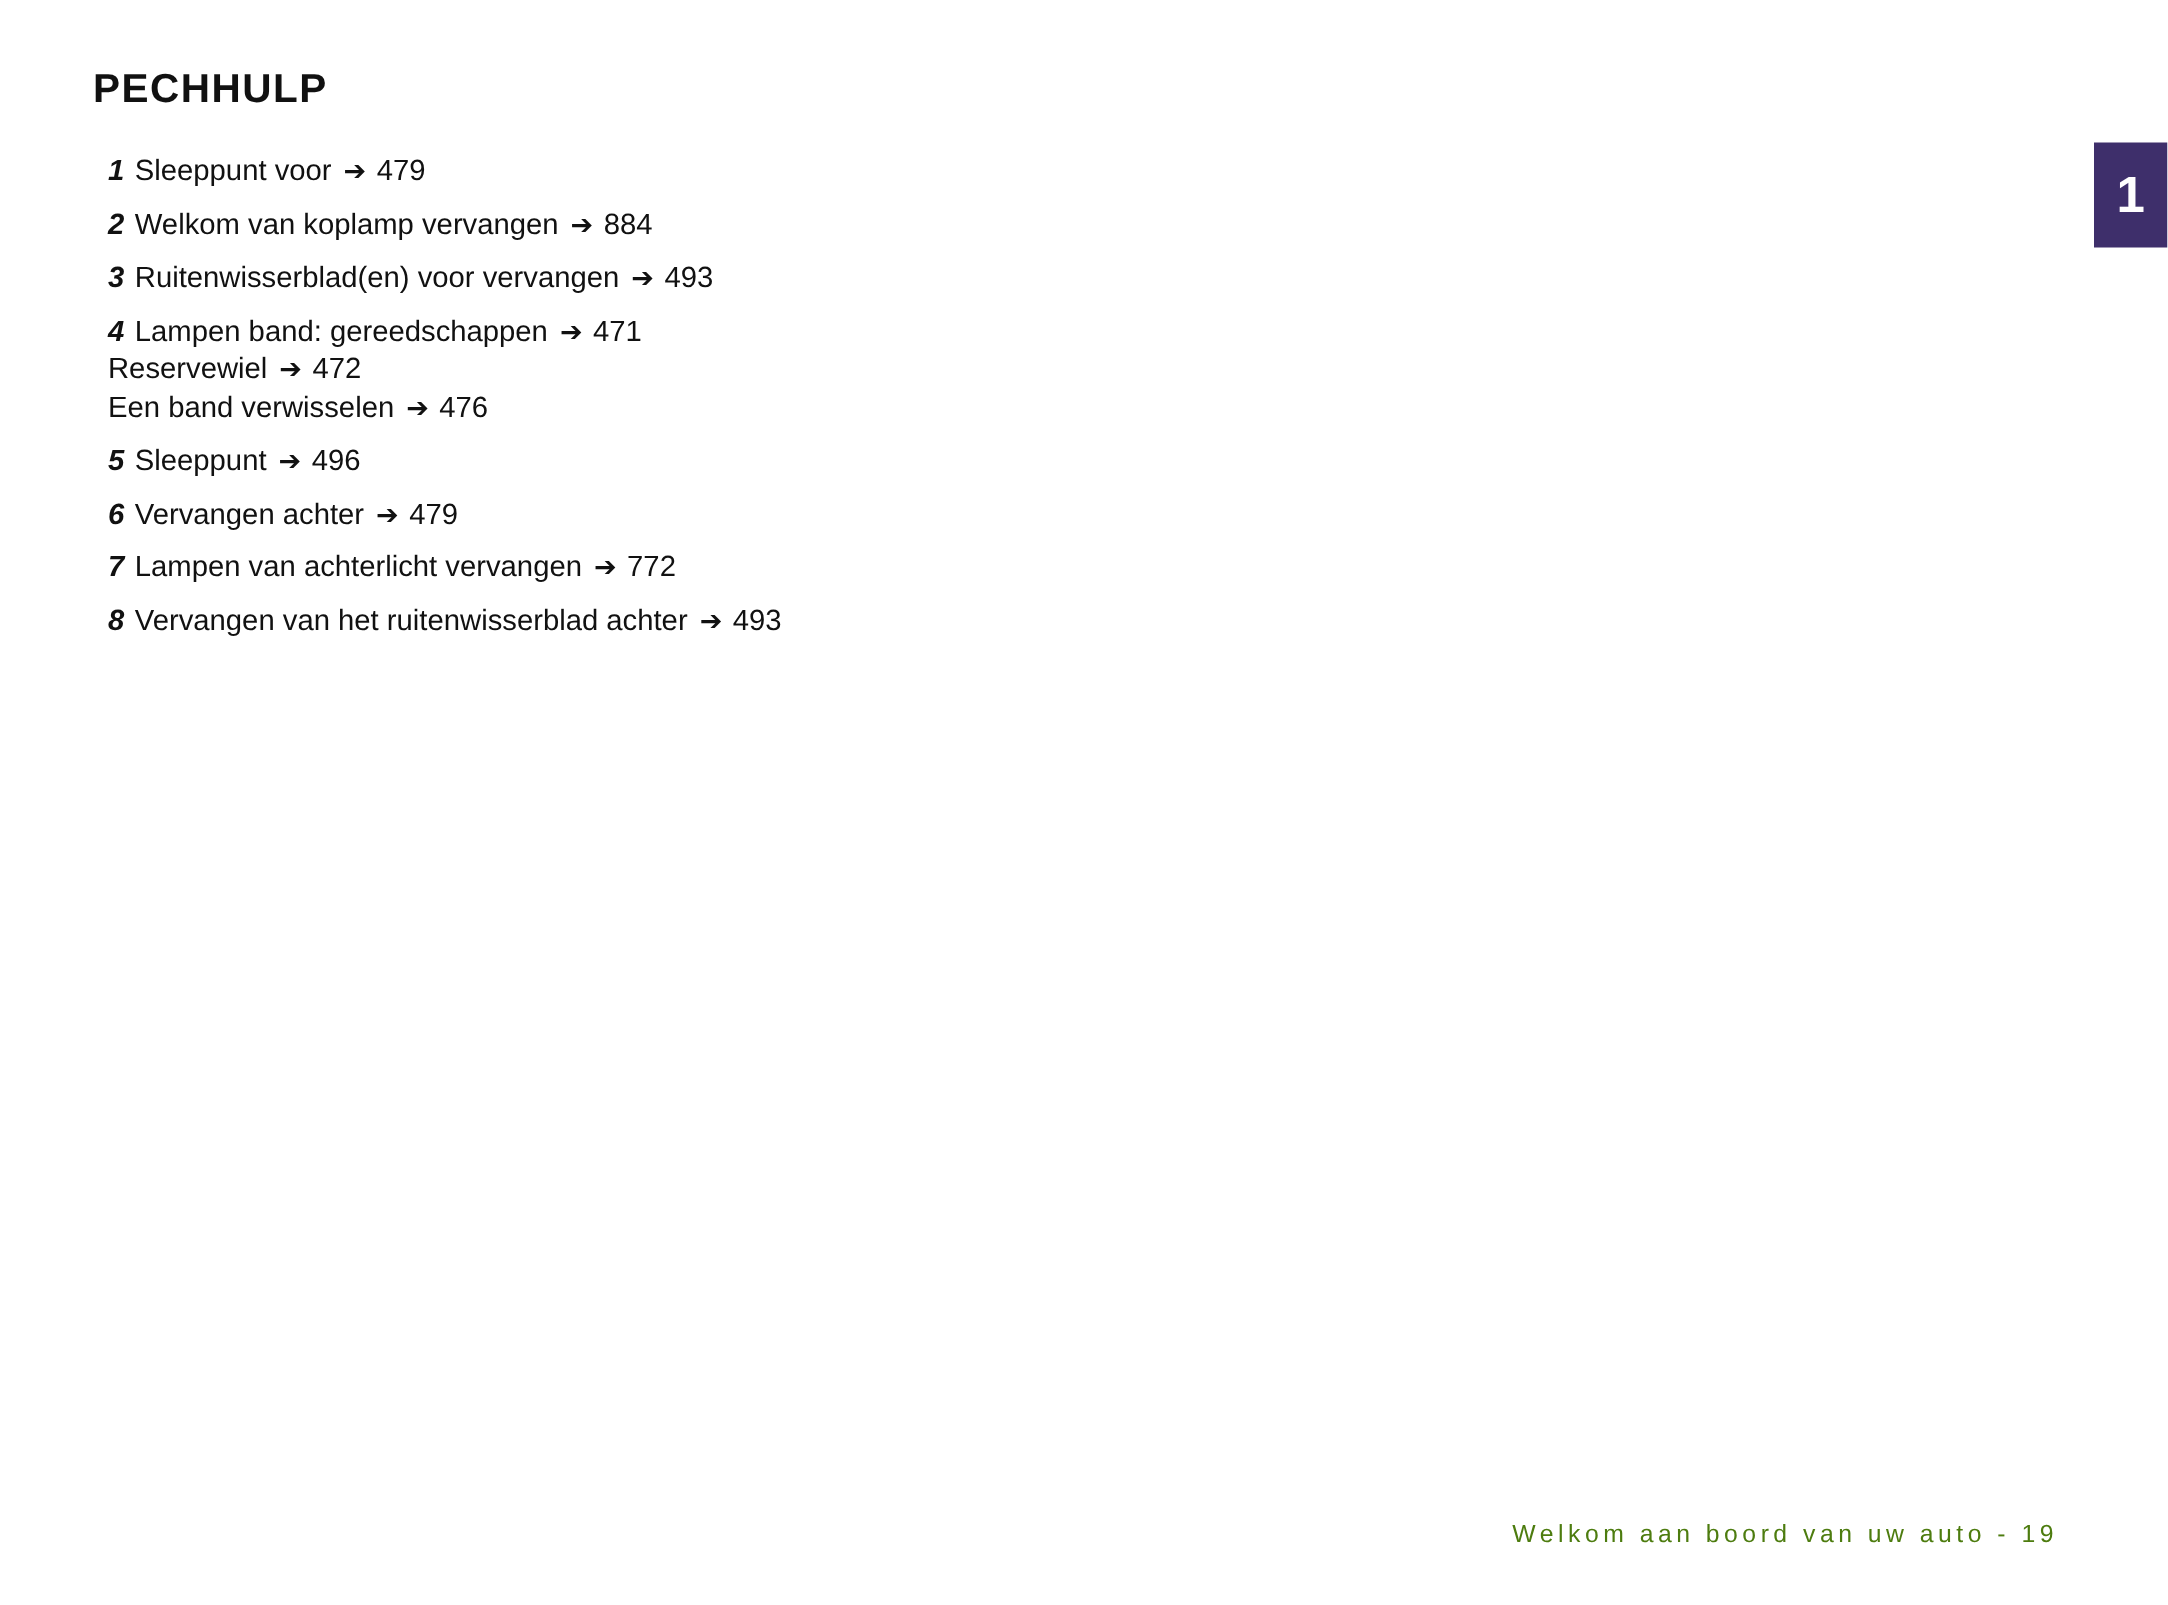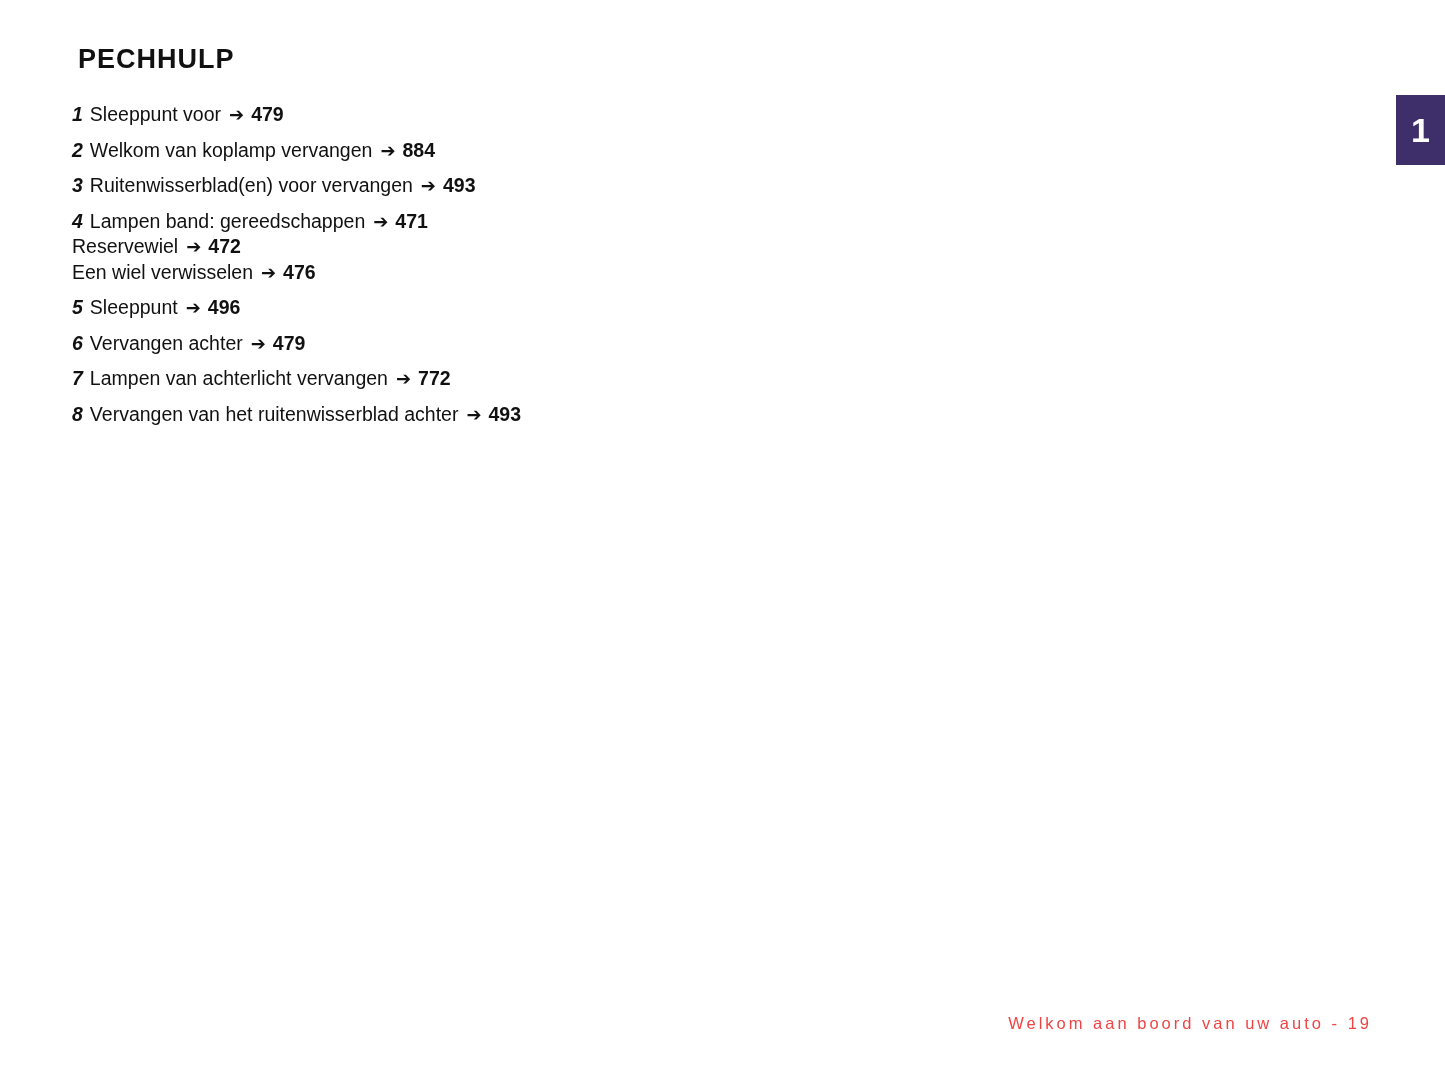--- a/index.html
+++ b/index.html
@@ -7,21 +7,21 @@
     width: 1445px;
     height: 1070px;
     background: #ffffff;
     font-family: "Liberation Sans", "DejaVu Sans", sans-serif;
     color: #111111;
     overflow: hidden;
     position: relative;
   }
   .page-title {
     position: absolute;
-    left: 78px;
+    left: 62px;
     top: 44px;
     font-size: 27px;
     font-weight: bold;
     letter-spacing: 1px;
     color: #111111;
   }
   .chapter-tab {
     position: absolute;
     right: 0;
     top: 95px;
@@ -54,30 +54,30 @@
     font-style: italic;
     margin-right: 7px;
   }
   .arrow {
     font-family: "DejaVu Sans", sans-serif;
     font-weight: bold;
     margin: 0 7px 0 8px;
     font-size: 18px;
   }
   .pagenum {
-    font-weight: bold;
+    font-weight: normal;
     text-align: center;
   }
   .footer {
     position: absolute;
     right: 73px;
     top: 1014px;
     font-size: 16.5px;
     letter-spacing: 3px;
-    color: #ef4444;
+    color: #4d7c0f;
   }
 </style>
 </head>
 <body>
 
 <h1 class="page-title">PECHHULP</h1>
 
 <div class="chapter-tab">
   <span>1</span>
 </div>
@@ -103,21 +103,21 @@
     </div>
     <div class="toc-entry">
 
   <div class="line">
       <span class="num">4</span><span>Lampen band: gereedschappen</span><span class="arrow">➔</span><span class="pagenum">471</span>
     </div>
       <div class="line">
       <span>Reservewiel</span><span class="arrow">➔</span><span class="pagenum">472</span>
     </div>
       <div class="line">
-      <span>Een wiel verwisselen</span><span class="arrow">➔</span><span class="pagenum">476</span>
+      <span>Een band verwisselen</span><span class="arrow">➔</span><span class="pagenum">476</span>
     </div>
     </div>
     <div class="toc-entry">
 
   <div class="line">
       <span class="num">5</span><span>Sleeppunt</span><span class="arrow">➔</span><span class="pagenum">496</span>
     </div>
     </div>
     <div class="toc-entry">
 

